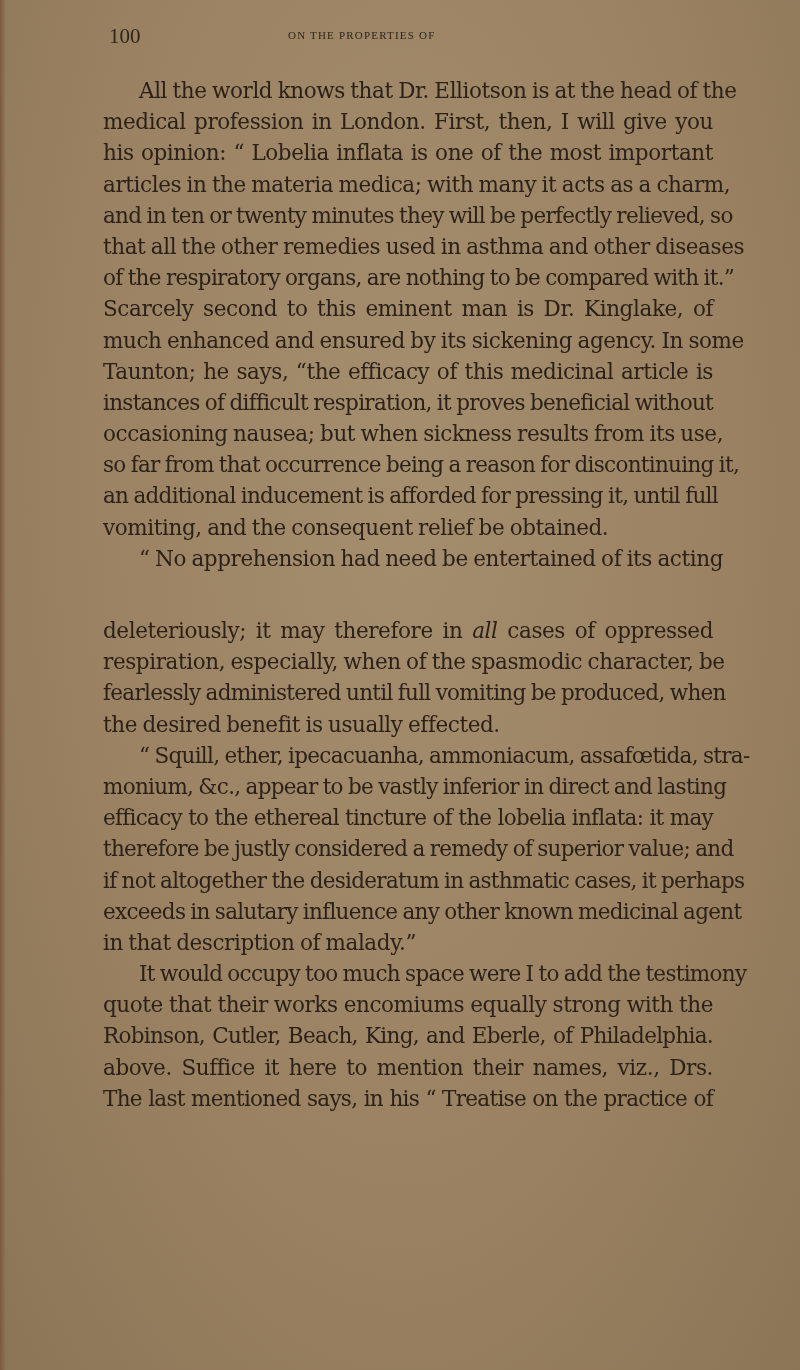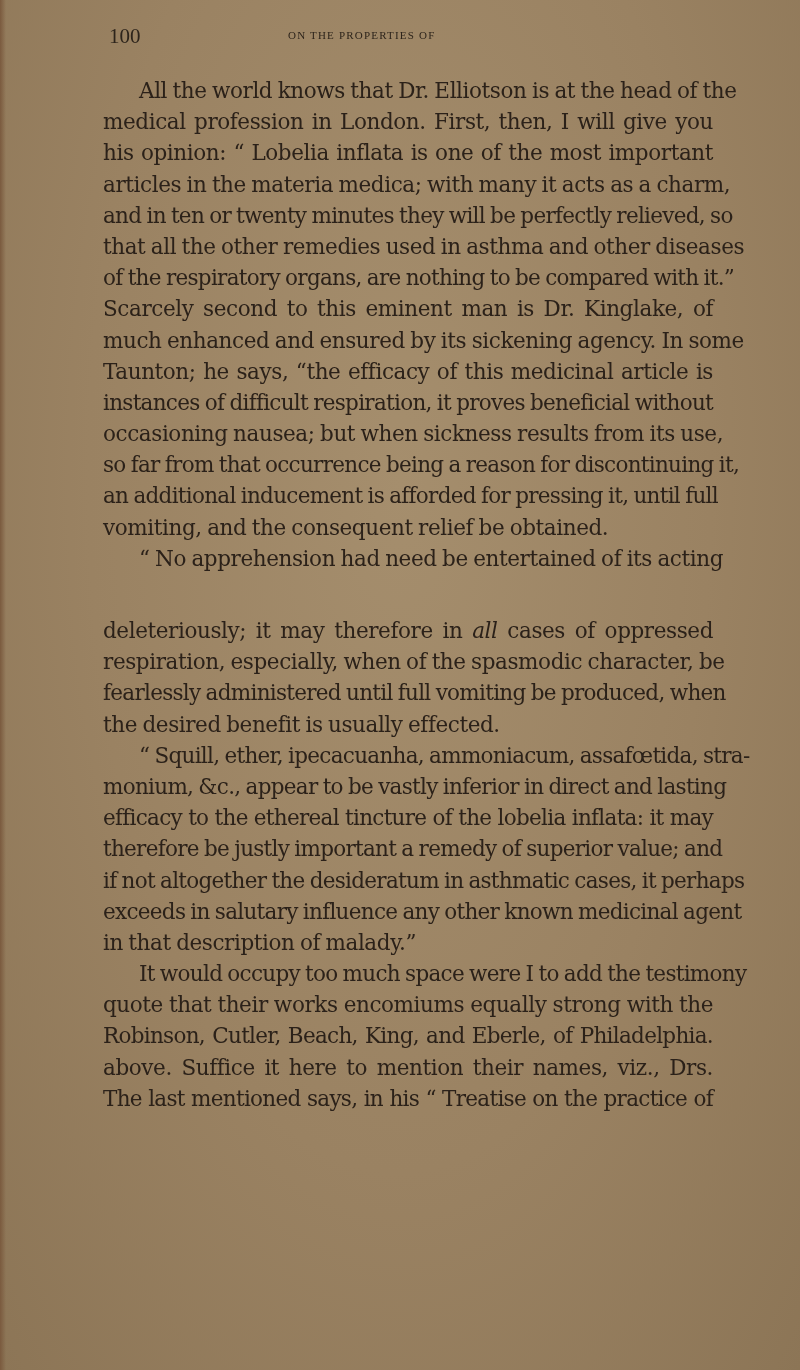--- a/index.html
+++ b/index.html
@@ -128,21 +128,21 @@
       </span>
       <span class="line">respiration, especially, when of the spasmodic character, be</span>
       <span class="line narrow">fearlessly administered until full vomiting be produced, when</span>
       <span class="line last">the desired benefit is usually effected.</span>
     </div>
 
     <div>
       <span class="line indent narrow">“ Squill, ether, ipecacuanha, ammoniacum, assafœtida, stra-</span>
       <span class="line narrow">monium, &amp;c., appear to be vastly inferior in direct and lasting</span>
       <span class="line narrow">efficacy to the ethereal tincture of the lobelia inflata: it may</span>
-      <span class="line narrow">therefore be justly important a remedy of superior value; and</span>
+      <span class="line narrow">therefore be justly considered a remedy of superior value; and</span>
       <span class="line narrow">if not altogether the desideratum in asthmatic cases, it perhaps</span>
       <span class="line narrow">exceeds in salutary influence any other known medicinal agent</span>
       <span class="line last">in that description of malady.”</span>
     </div>
 
     <div>
       <span class="line indent narrow">It would occupy too much space were I to add the testimony</span>
       <span class="line">quote that their works encomiums equally strong with the</span>
       <span class="line narrow">Robinson, Cutler, Beach, King, and Eberle, of Philadelphia.</span>
       <span class="line">above. Suffice it here to mention their names, viz., Drs.</span>

